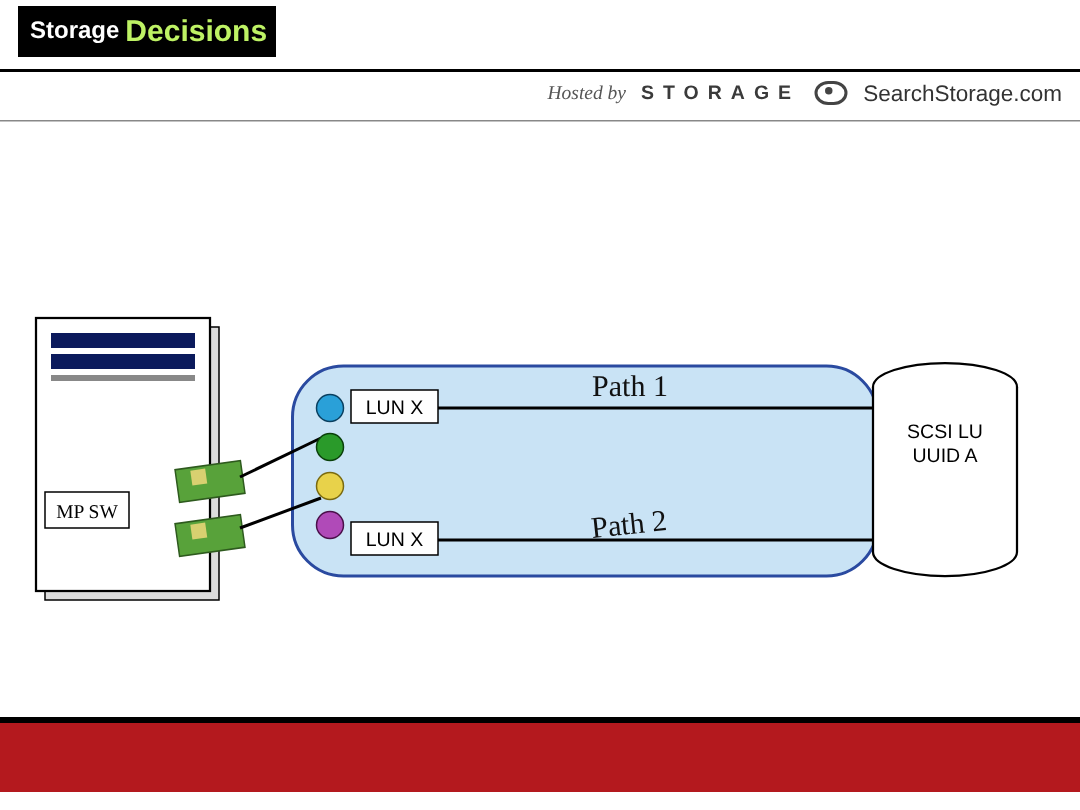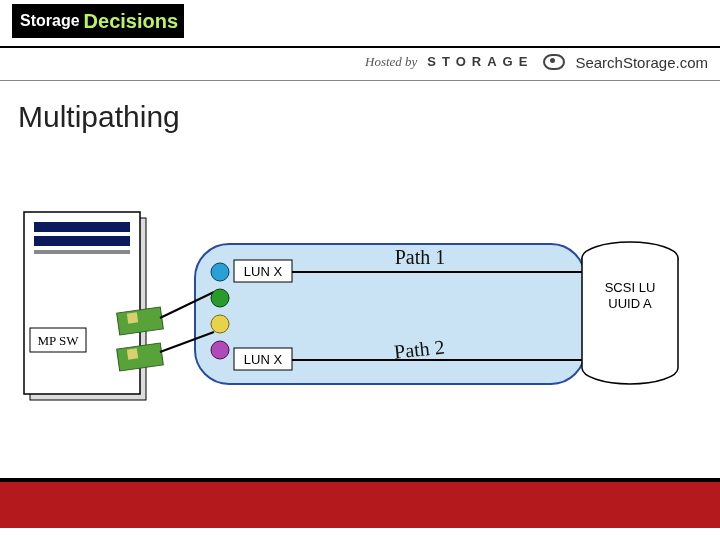--- a/index.html
+++ b/index.html
@@ -38,21 +38,20 @@
   <div class="rule1"></div>
 
   <div class="hosted">
     <span class="lbl">Hosted by</span>
     <span class="storage-word">STORAGE</span>
     <span class="eye"></span>
     <span class="search-word">SearchStorage.com</span>
   </div>
   <div class="rule2"></div>
 
-  <div class="title">Multipathing</div>
 
   <div class="svgwrap">
     <svg width="720" height="260" viewBox="0 0 720 260">
 
       <rect x="195" y="44" rx="34" ry="34" width="390" height="140" fill="#c9e3f5" stroke="#2a4aa0" stroke-width="2"></rect>
 
       <g>
         <rect x="30" y="18" width="116" height="182" fill="#dcdcdc" stroke="#000" stroke-width="1"></rect>
         <rect x="24" y="12" width="116" height="182" fill="#fff" stroke="#000" stroke-width="1.5"></rect>
 

